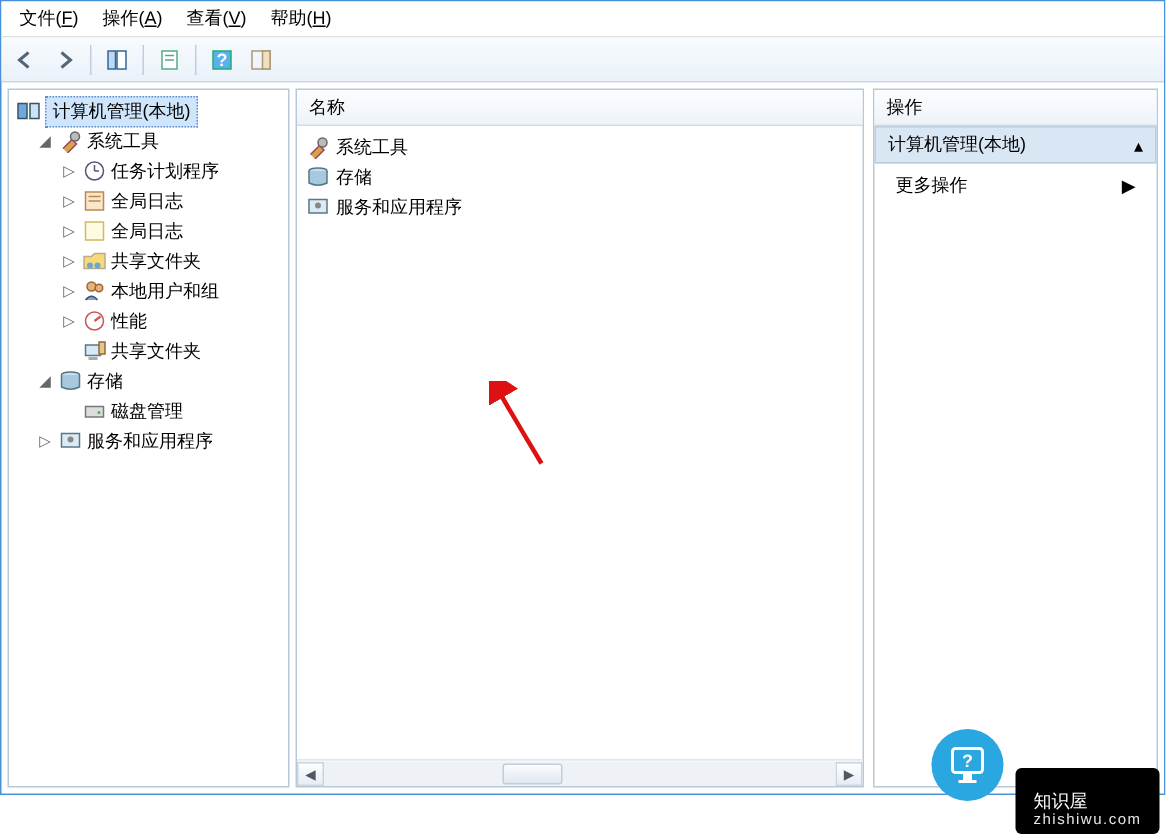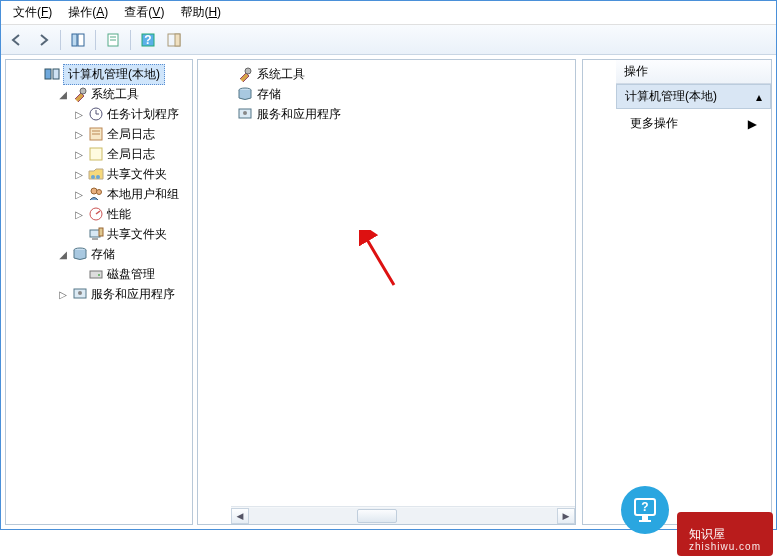--- a/index.html
+++ b/index.html
@@ -17,21 +17,21 @@
 
   .menubar { height: 24px; display:flex; align-items:center; padding: 0 4px; background:#fff; border-bottom:1px solid #e0e0e0;}
   .menu-item { padding: 3px 8px; cursor:pointer;text-align:center; }
   .menu-item u { text-decoration: underline; }
 
   .toolbar { height: 30px; background: linear-gradient(#f8fbfe,#eaf1f9); border-bottom:1px solid #c9d6e4; display:flex; align-items:center; padding:0 4px; gap:2px;}
   .tbtn { width:24px; height:24px; border:1px solid transparent; border-radius:2px; display:flex; align-items:center; justify-content:center; cursor:pointer;}
   .tsep { width:1px; height:20px; background:#c0cde0; margin:0 3px;}
 
   .content { display:flex; height: calc(560px - 30px - 24px - 30px - 2px); }
-  .pane { border:1px solid #b8c8d8; margin:4px 2px 4px 4px; background:#fff; display:flex; flex-direction:column;padding-left:33px;}
+  .pane { border:1px solid #b8c8d8; margin:4px 2px 4px 4px; background:#fff; display:flex; flex-direction:column;}
   .pane.left { width: 188px; }
   .pane.mid  { flex:1; margin-left:2px; margin-right:2px; }
   .pane.right{ width: 190px; margin-right:4px; }
 
   .tree-root { padding:4px 2px; overflow:auto; flex:1;}
   .tree-selected { background:#cfe5fb; border:1px dotted #5a8ed0; padding:1px 4px; display:inline-block;}
   .tree-item { display:flex; align-items:center; height:20px; cursor:pointer; white-space:nowrap;}
   .tree-item .arrow { width:12px; text-align:center; color:#666; font-size:10px;}
   .tree-item .icon16 { margin:0 3px;}
   .indent1 { padding-left: 16px; }
@@ -47,21 +47,21 @@
   .hscroll .track { flex:1; height:16px; background:#eef2f6; position:relative;}
   .hscroll .thumb { position:absolute; left:35%; width:40px; height:14px; top:1px; background:linear-gradient(#fbfcfe,#dfe8f0); border:1px solid #c0cedc; border-radius:2px;}
   .actions-section { background:#d9e6f4; border:1px solid #bcd; padding:3px 8px; display:flex; align-items:center; justify-content:space-between; cursor:pointer;}
   .actions-link { padding:6px 14px; display:flex; align-items:center; justify-content:space-between; cursor:pointer;}
 
   .icon16 { width:16px; height:16px; display:inline-block; }
 
   .arrow-ptr { position:absolute; left:128px; top:170px; pointer-events:none;}
   .watermark { position:absolute; right:4px; bottom:4px; display:flex; align-items:center; gap:8px; pointer-events:none;}
   .wm-badge { width:48px; height:48px; border-radius:50%; background:#2aa6e0; display:flex; align-items:center; justify-content:center;}
-  .wm-text { background:#b91c1c; color:#fff; padding:8px 12px 4px; border-radius:4px; font-size:22px; line-height:1; text-align:left;margin-top:48px;}
+  .wm-text { background:#000000; color:#fff; padding:8px 12px 4px; border-radius:4px; font-size:22px; line-height:1; text-align:left;margin-top:48px;}
   .wm-text small { display:block; font-size:10px; letter-spacing:1px; opacity:.9;}
 </style>
 </head>
 <body>
 
 <div class="window">
 
 
   <div class="menubar">
     <div class="menu-item"><span>文件</span>(<u>F</u>)</div>
@@ -211,20 +211,21 @@
           <span class="icon16"><svg width="16" height="16">
                 <rect x="2" y="3" width="12" height="9" fill="#dceaf4" stroke="#578"></rect>
                 <circle cx="8" cy="7" r="2" fill="#888"></circle>
               </svg></span>
           <span class="label">服务和应用程序</span>
         </div>
       </div>
     </div>
 
     <div class="pane mid">
+      <div class="col-header">名称</div>
       <div class="list-body">
         <div class="list-row">
           <span class="icon16"><svg width="16" height="16">
                 <path d="M3 13 L9 7 L12 10 L6 16" fill="#d7a44a" stroke="#946"></path>
                 <circle cx="11" cy="5" r="3" fill="#bbb" stroke="#666"></circle>
               </svg></span>
           <span>系统工具</span>
         </div>
         <div class="list-row">
           <span class="icon16"><svg width="16" height="16">

